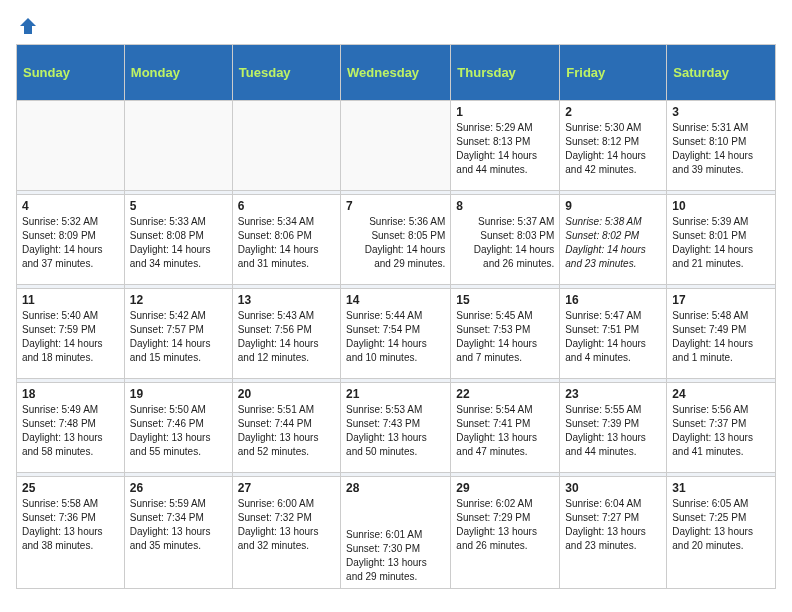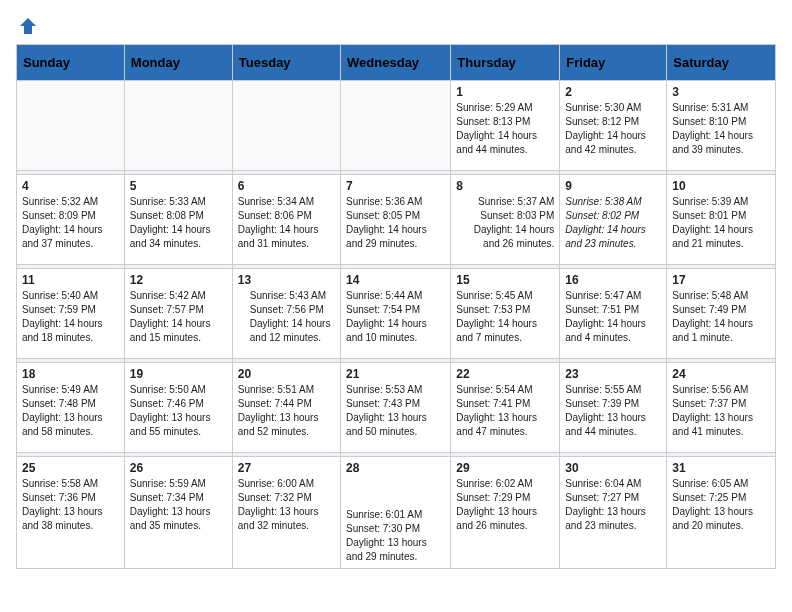--- a/index.html
+++ b/index.html
@@ -53,23 +53,23 @@
       color: #333;
       font-style: italic;
     }
     .calendar {
       width: 100%;
       border-collapse: collapse;
       border: 1px solid #ccc;
     }
     .calendar th {
       background-color: #2a6db5;
-      color: #000000;
+      color: #bef264;
       text-align: left;
-      padding: 10px 6px;
+      padding: 20px 6px;
       font-size: 13px;
       border: 1px solid #ccc;
     }
     .calendar td {
       vertical-align: top;
       padding: 4px 5px;
       border: 1px solid #ccc;
       width: 113px;
       height: 90px;
       font-size: 10.5px;
@@ -181,21 +181,21 @@
         </td>
         <td>
           <div class="day-number">6</div>
           <div class="day-info" style="white-space: pre-line;">Sunrise: 5:34 AM
 Sunset: 8:06 PM
 Daylight: 14 hours
 and 31 minutes.</div>
         </td>
         <td>
           <div class="day-number">7</div>
-          <div class="day-info" style="white-space: pre-line;">Sunrise: 5:36 AM
+          <div class="day-info" style="white-space: pre-line; text-align: right;">Sunrise: 5:36 AM
 Sunset: 8:05 PM
 Daylight: 14 hours
 and 29 minutes.</div>
         </td>
         <td>
           <div class="day-number">8</div>
           <div class="day-info" style="white-space: pre-line; text-align: right;">Sunrise: 5:37 AM
 Sunset: 8:03 PM
 Daylight: 14 hours
 and 26 minutes.</div>
@@ -234,21 +234,21 @@
         </td>
         <td>
           <div class="day-number">12</div>
           <div class="day-info" style="white-space: pre-line;">Sunrise: 5:42 AM
 Sunset: 7:57 PM
 Daylight: 14 hours
 and 15 minutes.</div>
         </td>
         <td>
           <div class="day-number">13</div>
-          <div class="day-info" style="white-space: pre-line; margin-left: 12px;">Sunrise: 5:43 AM
+          <div class="day-info" style="white-space: pre-line;">Sunrise: 5:43 AM
 Sunset: 7:56 PM
 Daylight: 14 hours
 and 12 minutes.</div>
         </td>
         <td>
           <div class="day-number">14</div>
           <div class="day-info" style="white-space: pre-line;">Sunrise: 5:44 AM
 Sunset: 7:54 PM
 Daylight: 14 hours
 and 10 minutes.</div>

